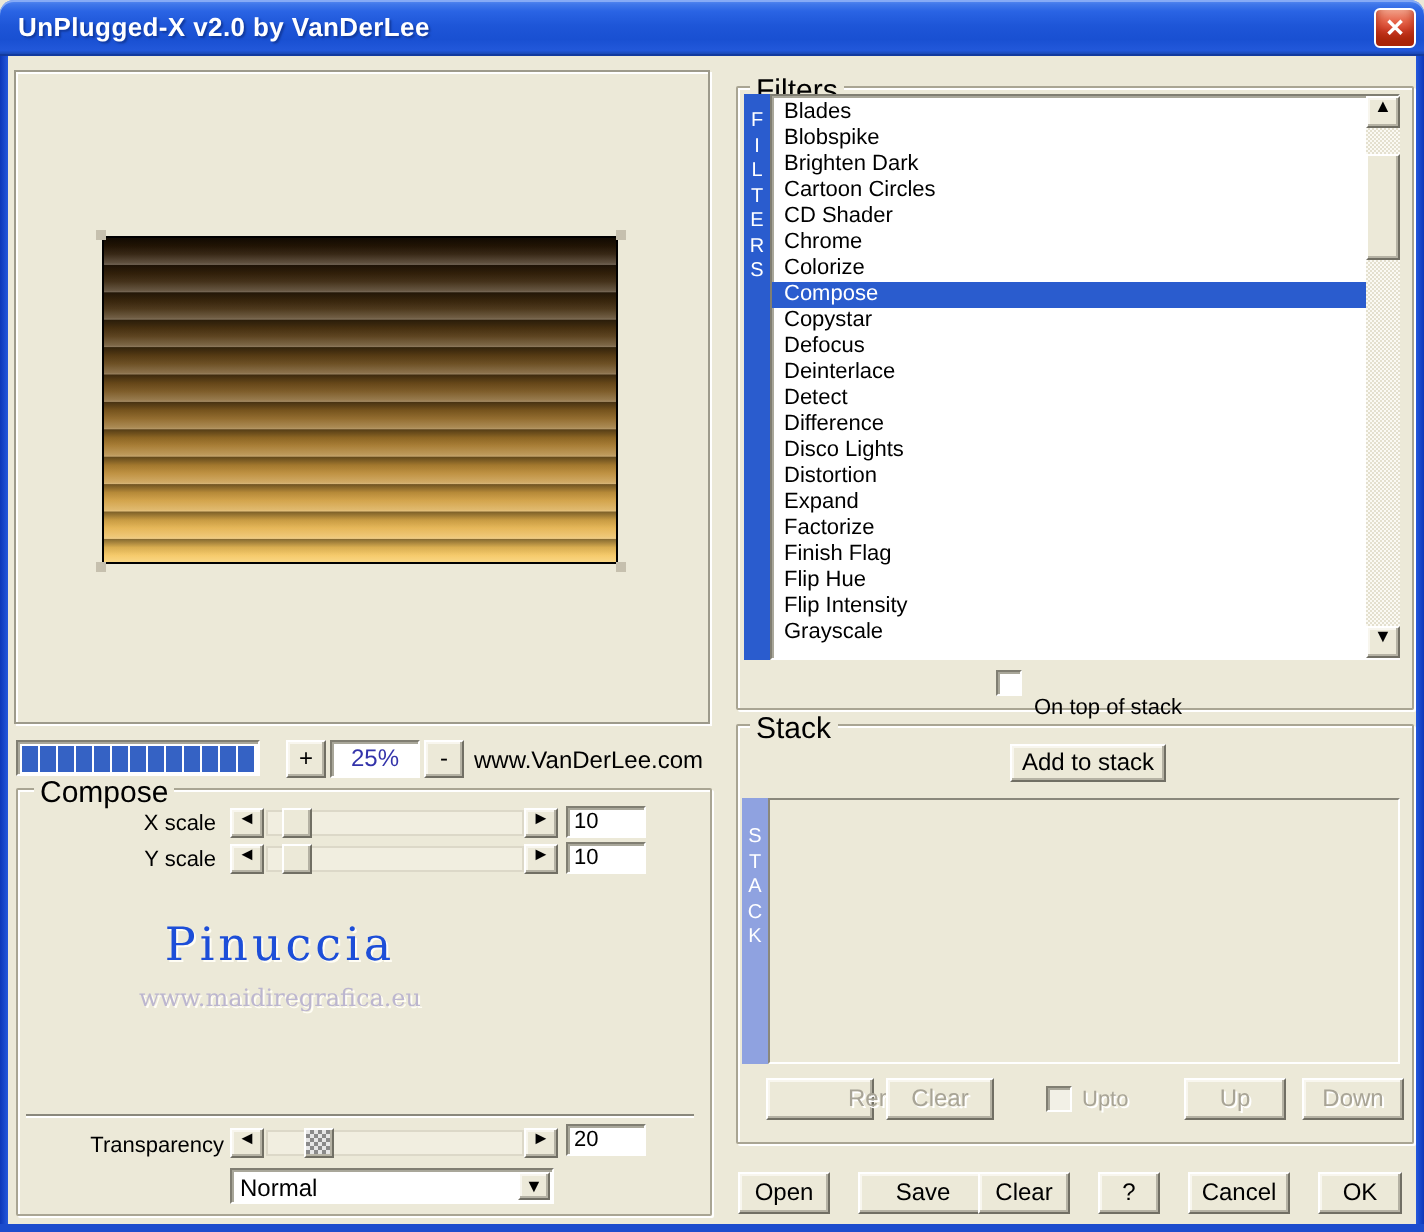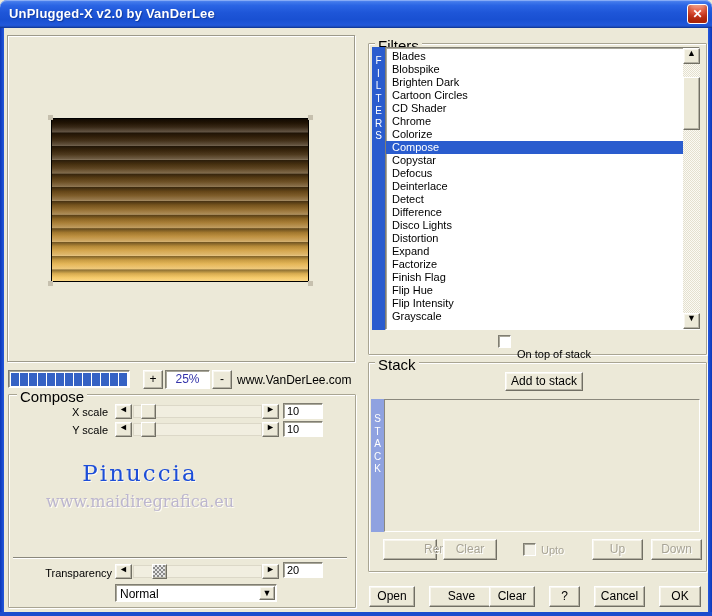--- a/index.html
+++ b/index.html
@@ -76,21 +76,21 @@
     background-size:4px 4px;background-position:0 0,2px 2px;}
   .value-box{width:40px;height:16px;font-size:11px;padding-left:3px;line-height:14px;
     font-family:"Liberation Sans",sans-serif;color:#000;outline:none;}
   input.value-box{display:block;}
 
   
   .wm-title{position:absolute;left:60px;top:460px;width:160px;text-align:center;
     font-family:"DejaVu Serif",serif;font-size:23px;color:#1d4ed8;letter-spacing:2px;
     text-shadow:1px 1px 0 #fffdf4;}
   .wm-url{position:absolute;left:40px;top:492px;width:200px;text-align:center;
-    font-family:"DejaVu Serif",serif;font-size:16px;color:#bcb6cf;text-shadow:1px 1px 0 #fffdf4;}
+    font-family:"DejaVu Serif",serif;font-size:12px;color:#bcb6cf;text-shadow:1px 1px 0 #fffdf4;}
 
   .separator{position:absolute;left:13px;top:557px;width:334px;height:0;
     border-top:1px solid #8a887c;border-bottom:1px solid #fff;}
 
   .combo{position:absolute;left:115px;top:584px;width:162px;height:18px;background:#fff;
     border:1px solid;border-color:#807e72 #fff #fff #807e72;box-shadow:inset 1px 1px 0 #a9a79a;}
   .combo .combo-text{position:absolute;left:4px;top:2px;font-size:12px;}
   .combo .combo-arrow{position:absolute;right:1px;top:1px;width:16px;height:14px;}
 
   

